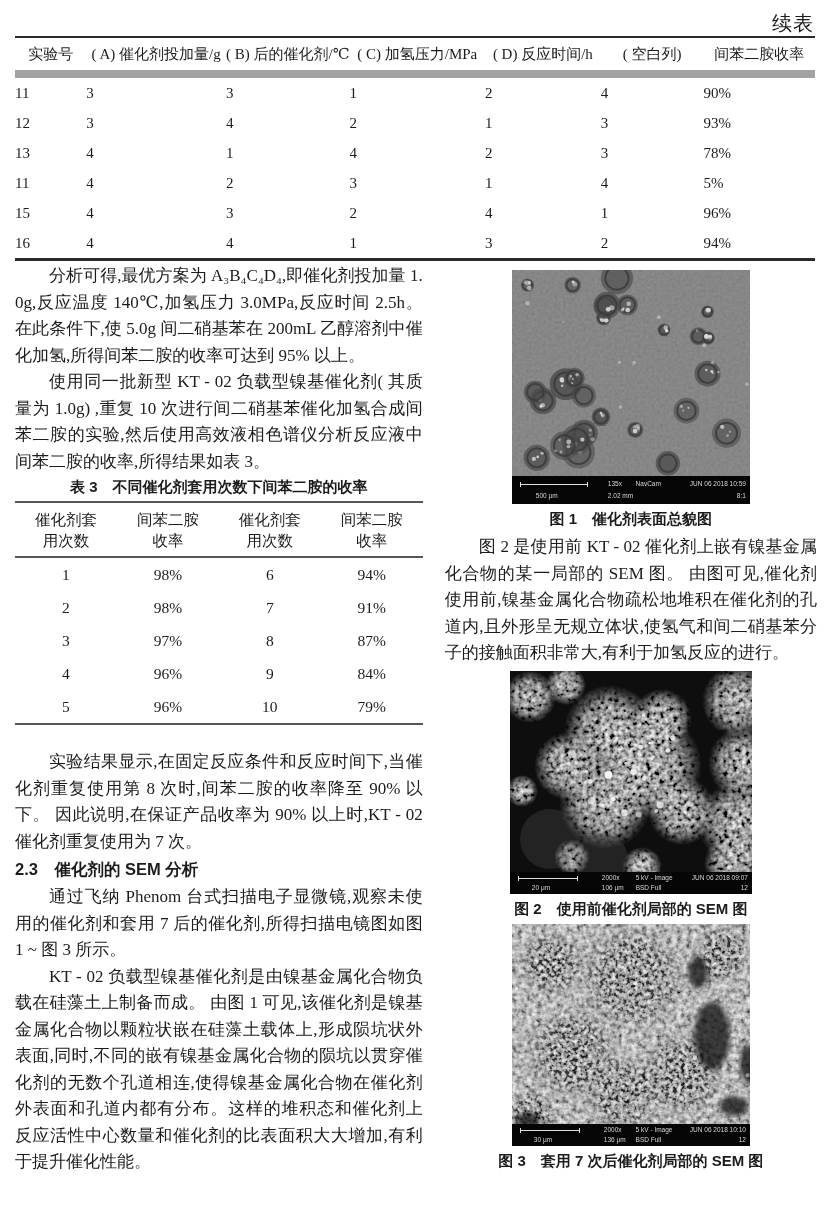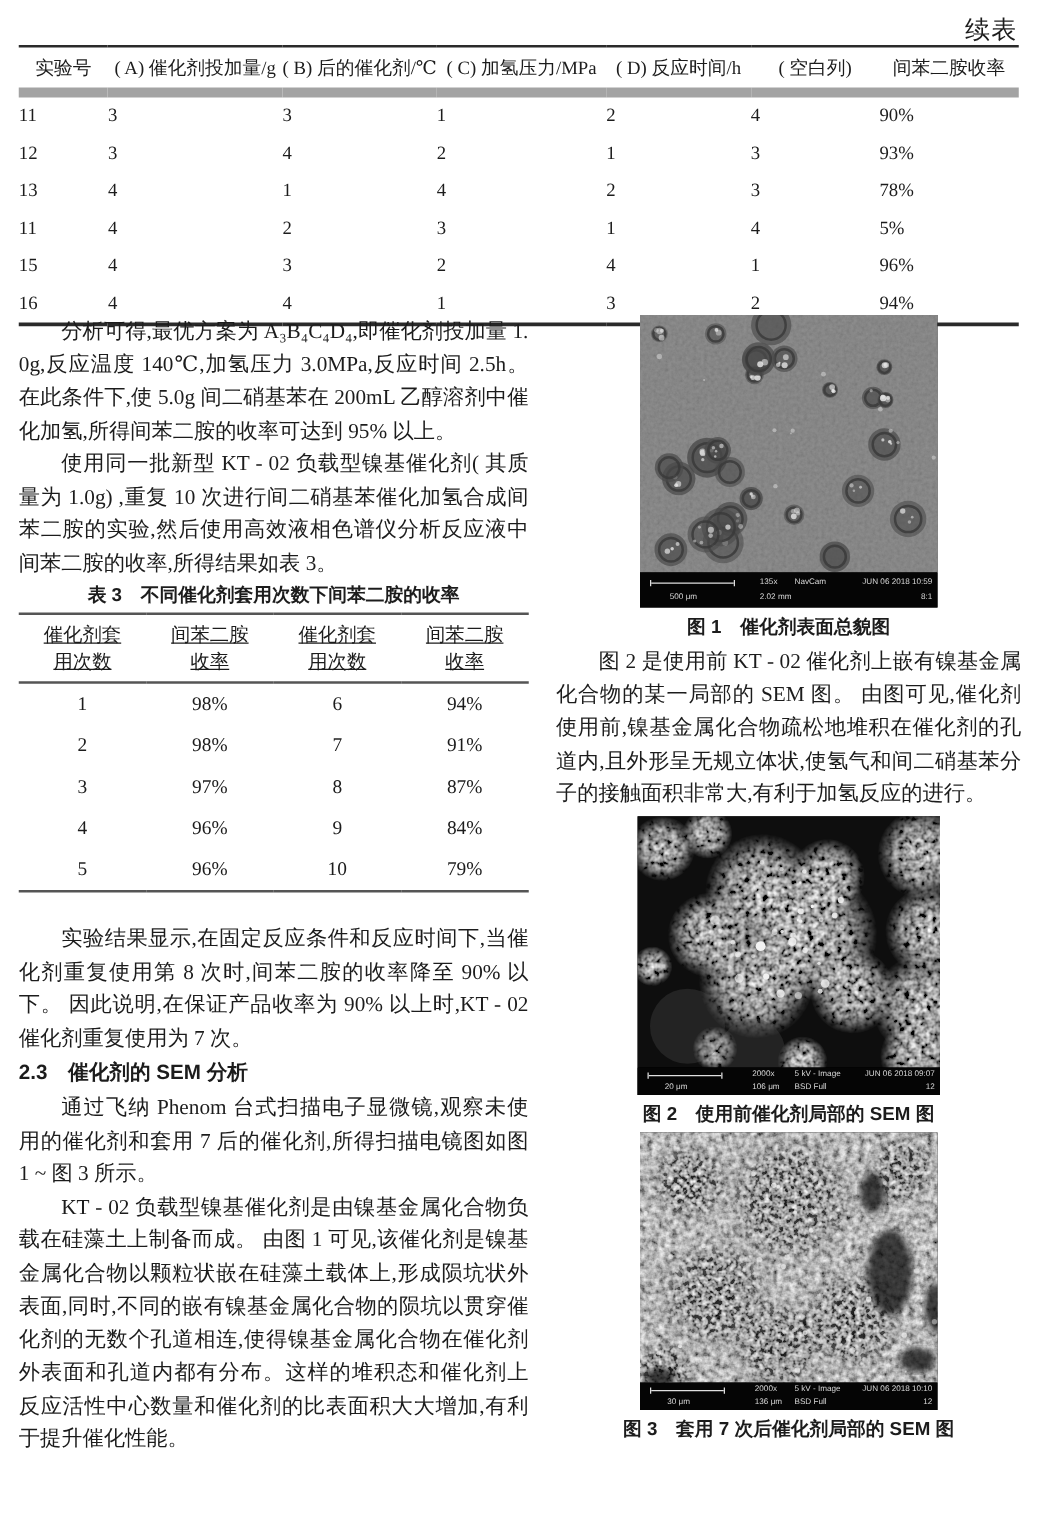--- a/index.html
+++ b/index.html
@@ -7,28 +7,28 @@
         font-family:"Liberation Serif","DejaVu Serif",serif;color:#1c1c1c;box-sizing:border-box;}
   .cont-label{position:absolute;top:10px;right:16px;font-size:20px;letter-spacing:1px;}
   
   .t1wrap{position:absolute;left:15px;top:36px;width:800px;}
   table{border-collapse:collapse;}
   .t1{width:100%;border-top:2px solid #2a2a2a;border-bottom:3px solid #2a2a2a;}
   .t1 th{font-weight:normal;font-size:15px;padding:7px 0 6px;border-bottom:8px solid #a3a3a3;text-align:center;white-space:nowrap;}
   .t1 td{font-size:15px;text-align:left;height:30px;padding:0;}
   .c0{width:9%}.c1{width:17.5%}.c2{width:15%}.c3{width:17%}.c4{width:14.5%}.c5{width:13%}.c6{width:14%}
   
-  .cols{position:absolute;left:15px;top:252px;width:802px;display:flex;}
+  .cols{position:absolute;left:15px;top:263px;width:802px;display:flex;align-items:flex-end;}
   .colL{width:414px;}
   .colR{width:378px;margin-left:22px;}
   .para{font-size:17px;line-height:26.5px;text-align:justify;text-indent:2em;margin:0;word-break:break-all;}
   .h2{font-family:"Liberation Sans","DejaVu Sans",sans-serif;font-weight:bold;font-size:16.5px;line-height:27px;margin:1px 0 1px;}
   .t3title{font-family:"Liberation Sans","DejaVu Sans",sans-serif;font-weight:bold;font-size:15px;text-align:center;margin:3px 0 4px;}
   .t3{width:100%;border-top:2px solid #555;border-bottom:2px solid #555;}
-  .t3 th{font-weight:normal;font-size:15.5px;white-space:pre-line;line-height:21px;padding:6px 0 5px;border-bottom:2px solid #555;width:25%;text-align:center;text-decoration:underline;}
+  .t3 th{font-weight:normal;font-size:15.5px;white-space:pre-line;line-height:21px;padding:6px 0 5px;border-bottom:2px solid #555;width:25%;text-align:center;}
   .t3 td{font-size:15.5px;text-align:center;height:31px;}
   
   .figblock{width:100%;}
   .sem{position:relative;margin:0 auto;background:#000;}
   .sem svg{display:block;}
   .sem-bar{position:absolute;left:0;bottom:0;width:100%;background:#050505;
            font-family:"Liberation Sans","DejaVu Sans",sans-serif;color:#d8d8d8;}
   .sb{position:absolute;font-size:6.5px;line-height:7px;white-space:nowrap;}
   .sb-line{position:absolute;left:8px;height:5px;border-left:1px solid #e0e0e0;border-right:1px solid #e0e0e0;}
   .sb-line::before{content:"";position:absolute;left:0;right:0;top:2px;border-top:1px solid #e0e0e0;}

